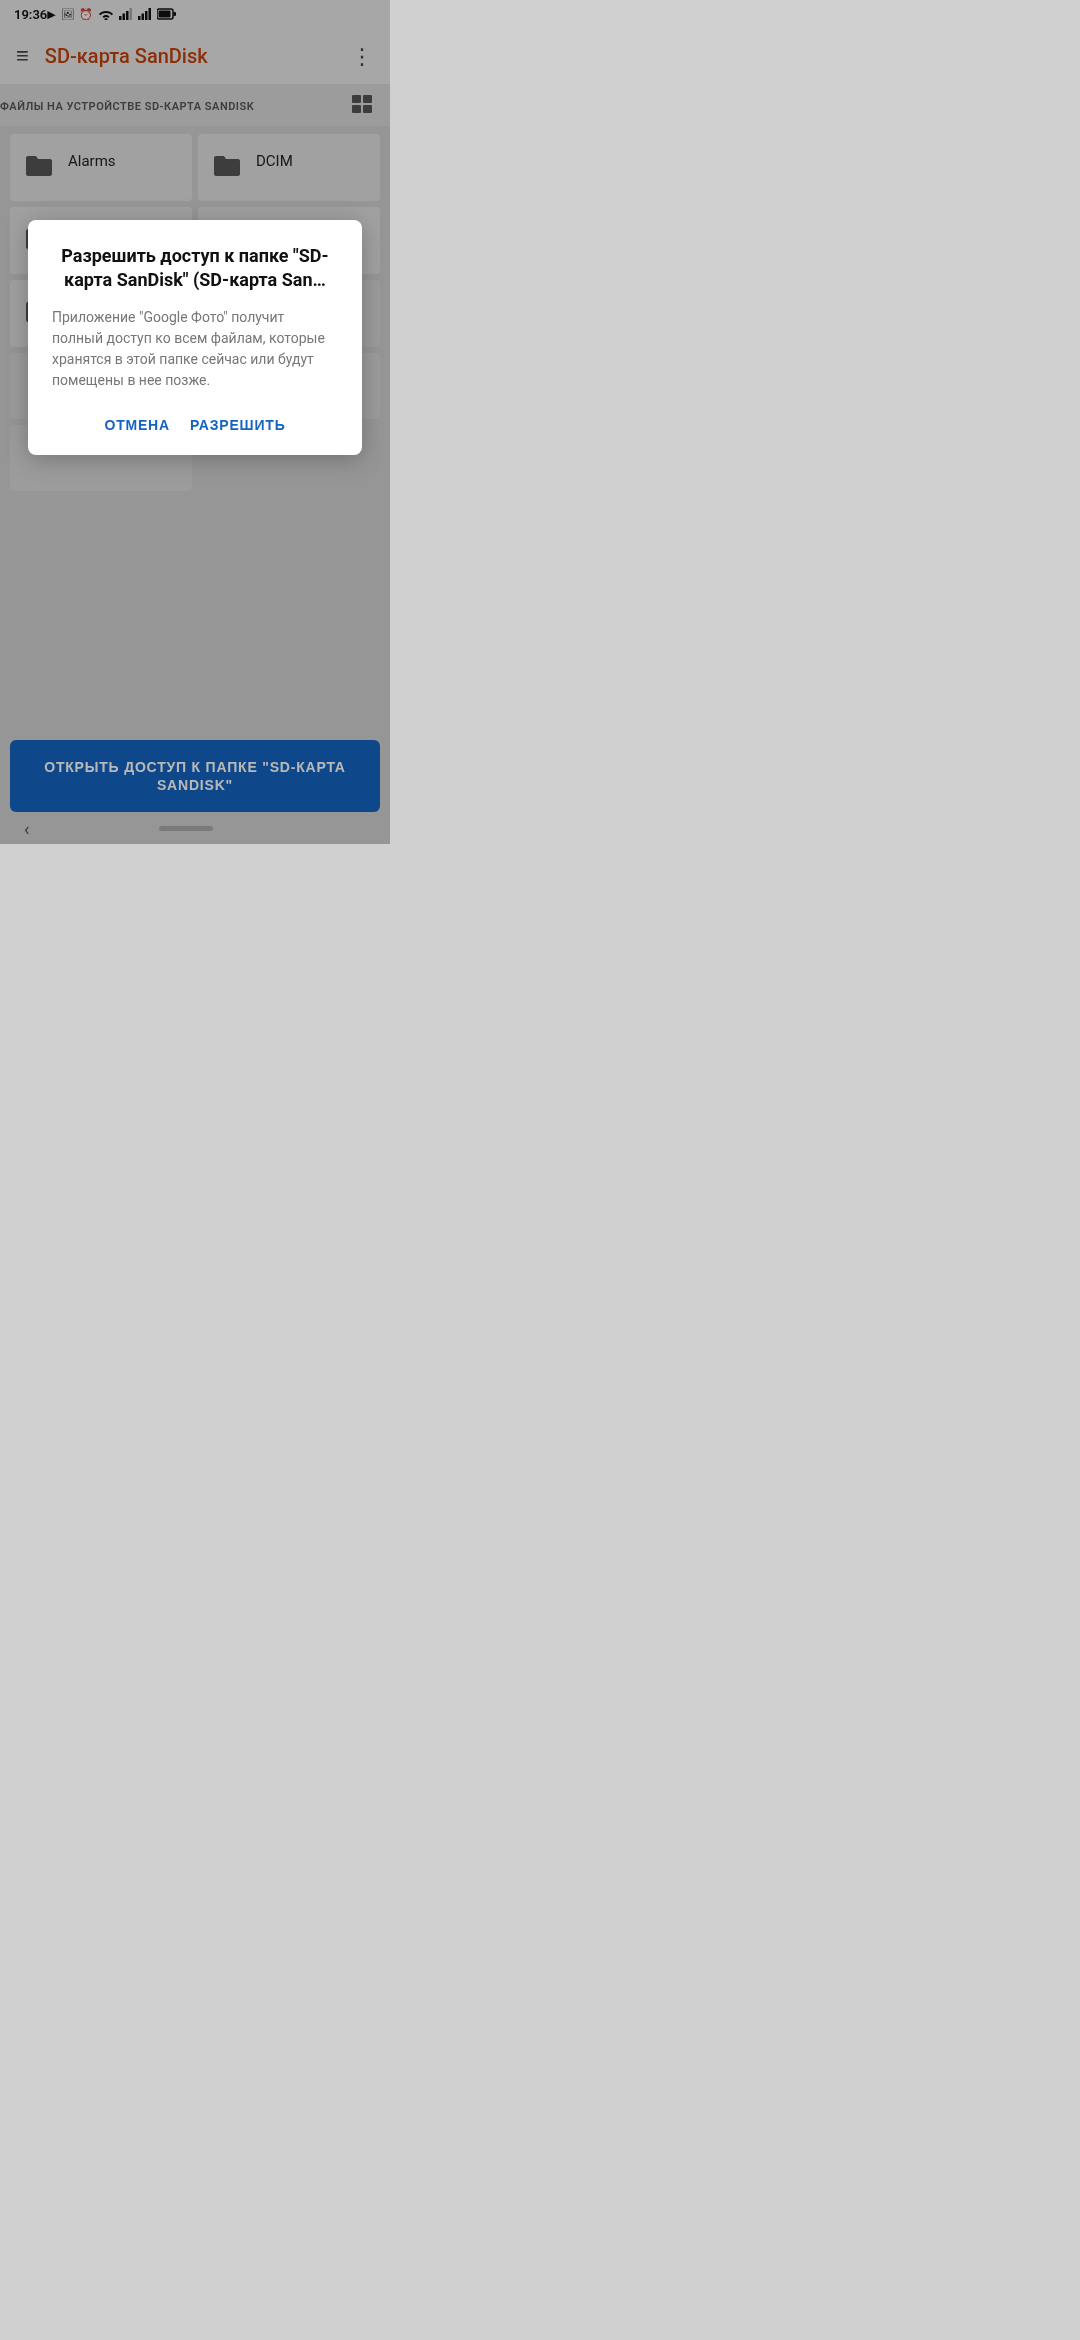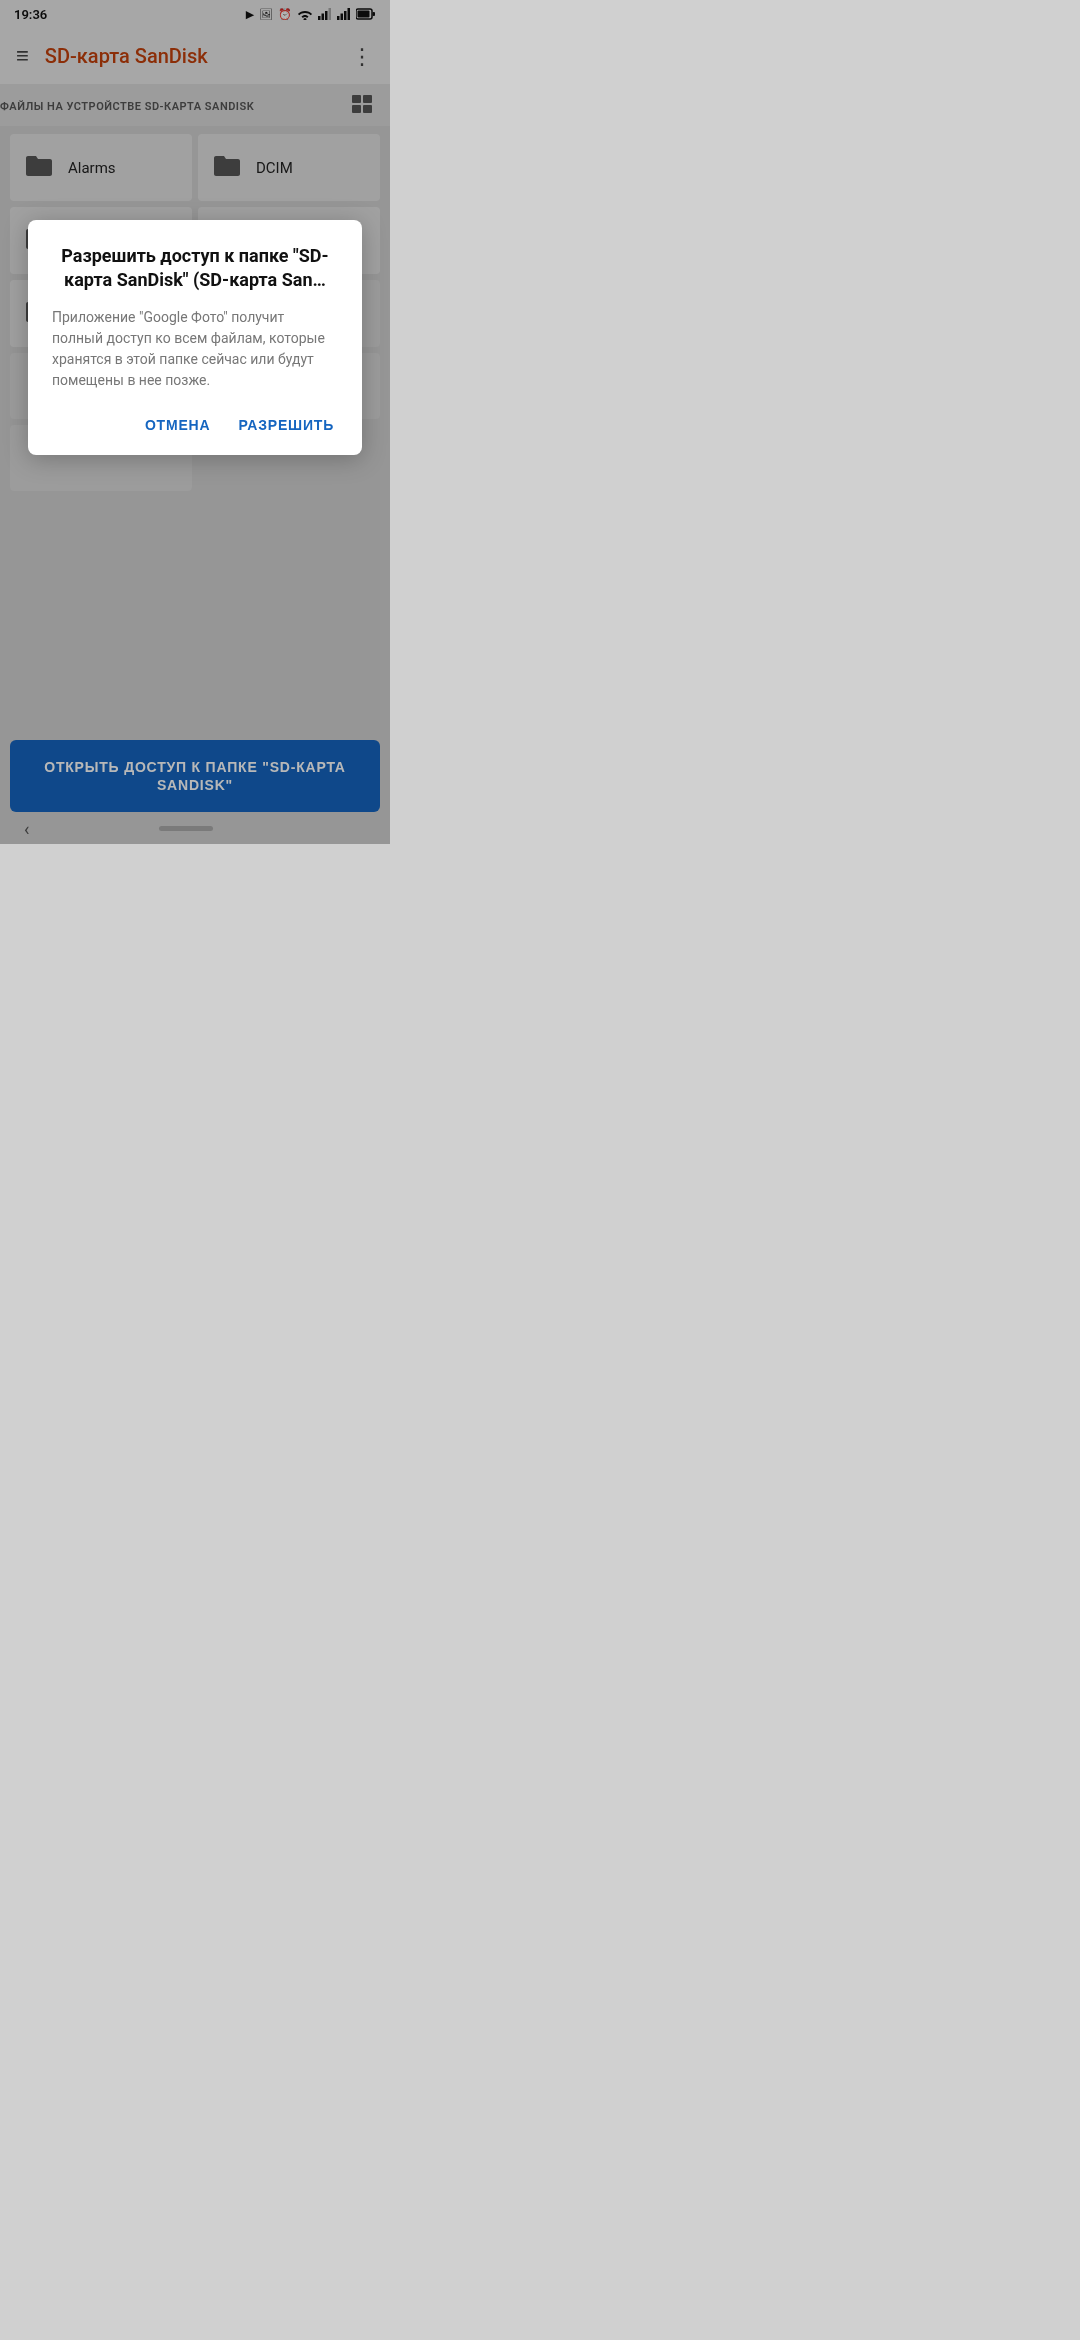--- a/index.html
+++ b/index.html
@@ -13,21 +13,21 @@
       position: relative;
       overflow: hidden;
     }
 
     
     .status-bar {
       background: #e8e8e8;
       height: 28px;
       display: flex;
       align-items: center;
-      justify-content: space-between;
+      justify-content: flex-start;
       padding: 0 14px;
     }
     .status-time {
       font-size: 13px;
       font-weight: 600;
       color: #111;
     }
     .status-icons {
       display: flex;
       align-items: center;
@@ -91,21 +91,21 @@
       display: grid;
       grid-template-columns: 1fr 1fr;
       gap: 6px;
       padding: 8px 10px;
       background: #d0d0d0;
     }
     .folder-item {
       background: #e0e0e0;
       border-radius: 4px;
       display: flex;
-      align-items: center;
+      align-items: flex-start;
       padding: 18px 14px;
       gap: 14px;
       cursor: pointer;
       min-height: 66px;
     }
     .folder-icon {
       font-size: 28px;
       color: #555;
       line-height: 1;
     }
@@ -145,22 +145,22 @@
     }
     .dialog-body {
       font-size: 14px;
       color: #777;
       text-align: left;
       line-height: 1.5;
       margin-bottom: 20px;
     }
     .dialog-actions {
       display: flex;
-      justify-content: flex-end;
-      gap: 20px;
+      justify-content: center;
+      gap: 12px;
     }
     .dialog-btn {
       font-size: 14px;
       font-weight: 700;
       color: #1565C0;
       letter-spacing: 0.8px;
       background: none;
       border: none;
       cursor: pointer;
       padding: 6px 4px;

